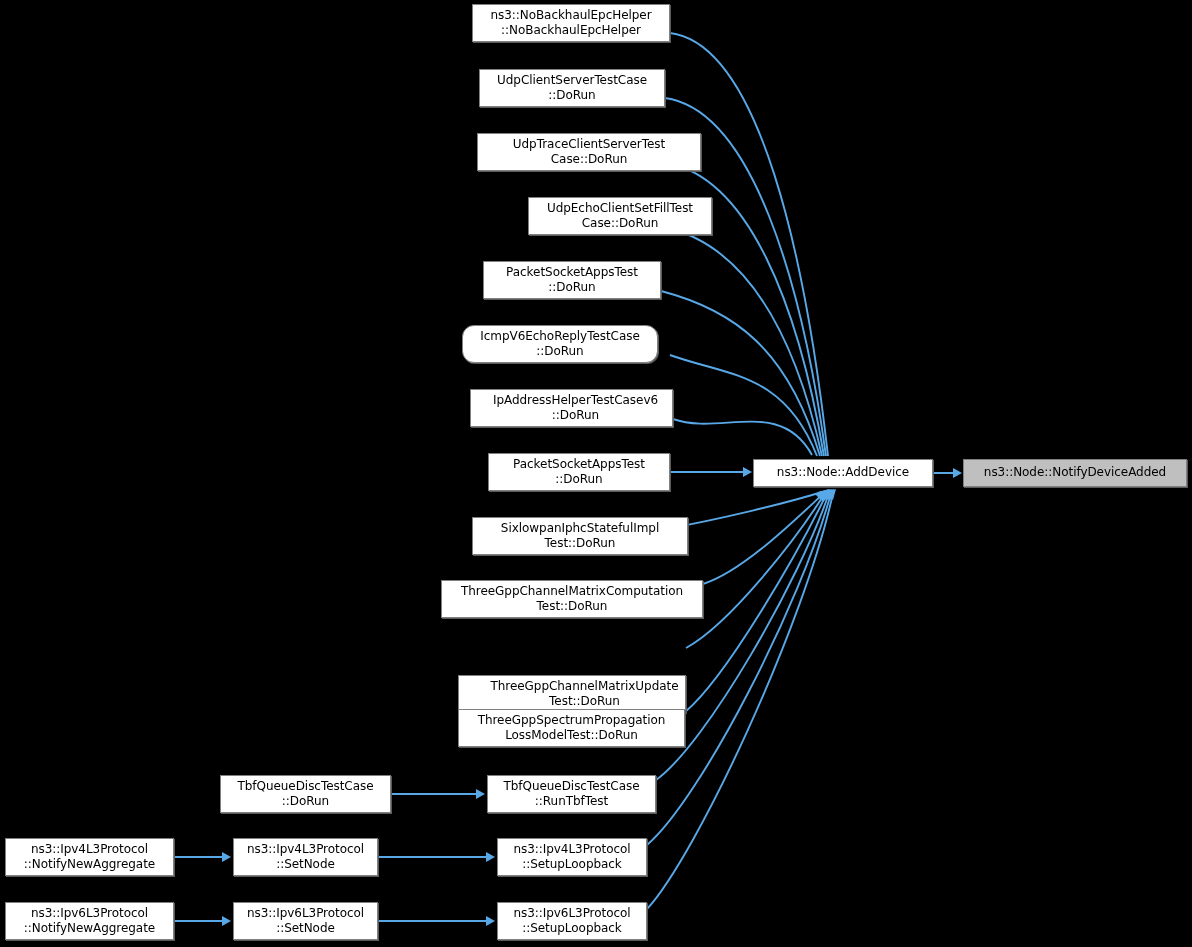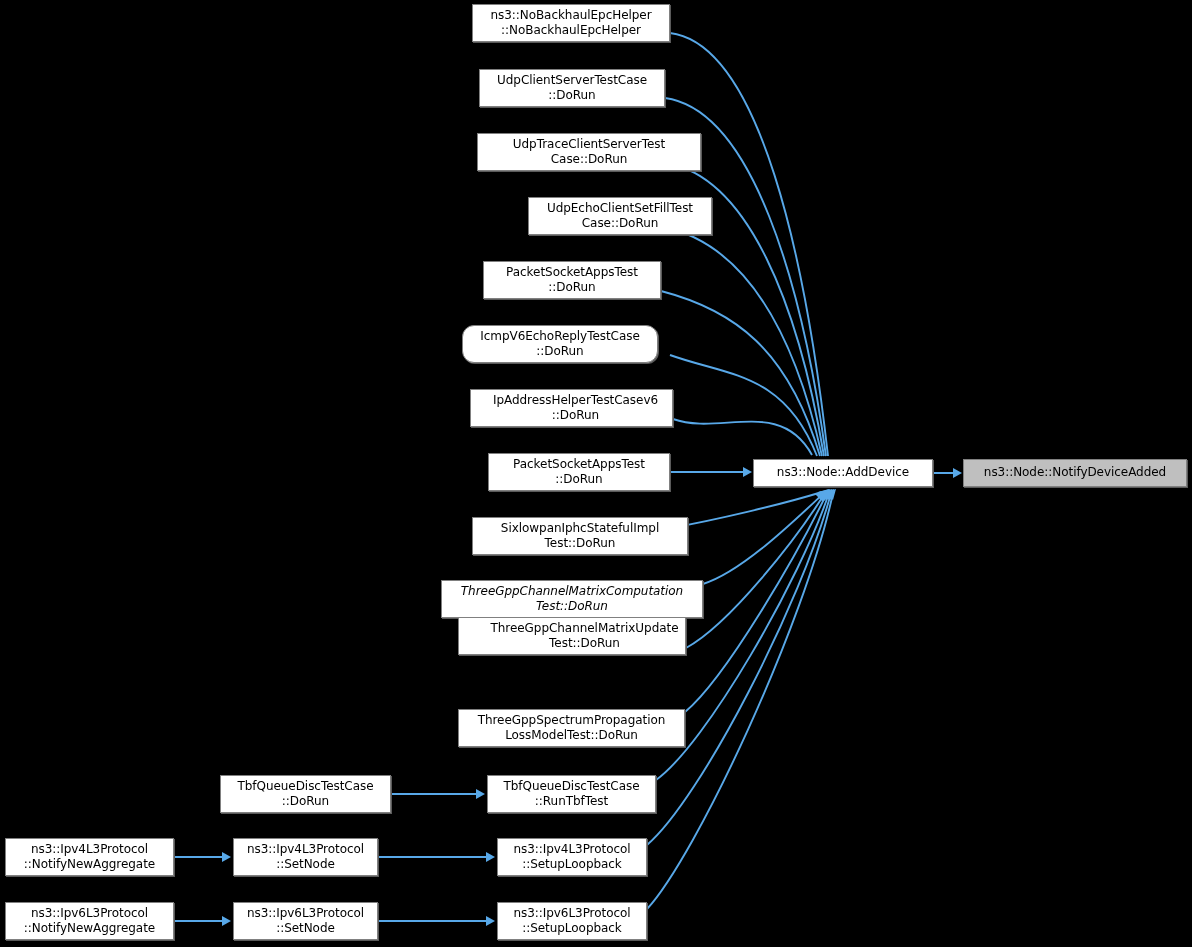--- a/index.html
+++ b/index.html
@@ -149,23 +149,23 @@
       <div class="node" style="left: 483px; top: 261px; width: 178px; height: 38px;">PacketSocketAppsTest
 ::DoRun</div>
       <div class="node" style="left: 462px; top: 325px; width: 196px; height: 38px; border-radius: 12px;">IcmpV6EchoReplyTestCase
 ::DoRun</div>
       <div class="node" style="left: 470px; top: 389px; width: 203px; height: 38px; padding-left: 11px;">IpAddressHelperTestCasev6
 ::DoRun</div>
       <div class="node" style="left: 488px; top: 453px; width: 182px; height: 38px;">PacketSocketAppsTest
 ::DoRun</div>
       <div class="node" style="left: 472px; top: 517px; width: 216px; height: 38px;">SixlowpanIphcStatefulImpl
 Test::DoRun</div>
-      <div class="node" style="left: 441px; top: 580px; width: 262px; height: 38px; font-style: italic;">ThreeGppChannelMatrixComputation
+      <div class="node" style="left: 441px; top: 580px; width: 262px; height: 38px;">ThreeGppChannelMatrixComputation
 Test::DoRun</div>
-      <div class="node" style="left: 458px; top: 617px; width: 228px; height: 38px; padding-left: 28px;">ThreeGppChannelMatrixUpdate
+      <div class="node" style="left: 458px; top: 675px; width: 228px; height: 38px; padding-left: 28px;">ThreeGppChannelMatrixUpdate
 Test::DoRun</div>
       <div class="node" style="left: 458px; top: 709px; width: 227px; height: 38px;">ThreeGppSpectrumPropagation
 LossModelTest::DoRun</div>
       <div class="node" style="left: 220px; top: 775px; width: 171px; height: 38px;">TbfQueueDiscTestCase
 ::DoRun</div>
       <div class="node" style="left: 487px; top: 775px; width: 169px; height: 38px;">TbfQueueDiscTestCase
 ::RunTbfTest</div>
       <div class="node" style="left: 5px; top: 838px; width: 169px; height: 38px;">ns3::Ipv4L3Protocol
 ::NotifyNewAggregate</div>
       <div class="node" style="left: 233px; top: 838px; width: 145px; height: 38px;">ns3::Ipv4L3Protocol

